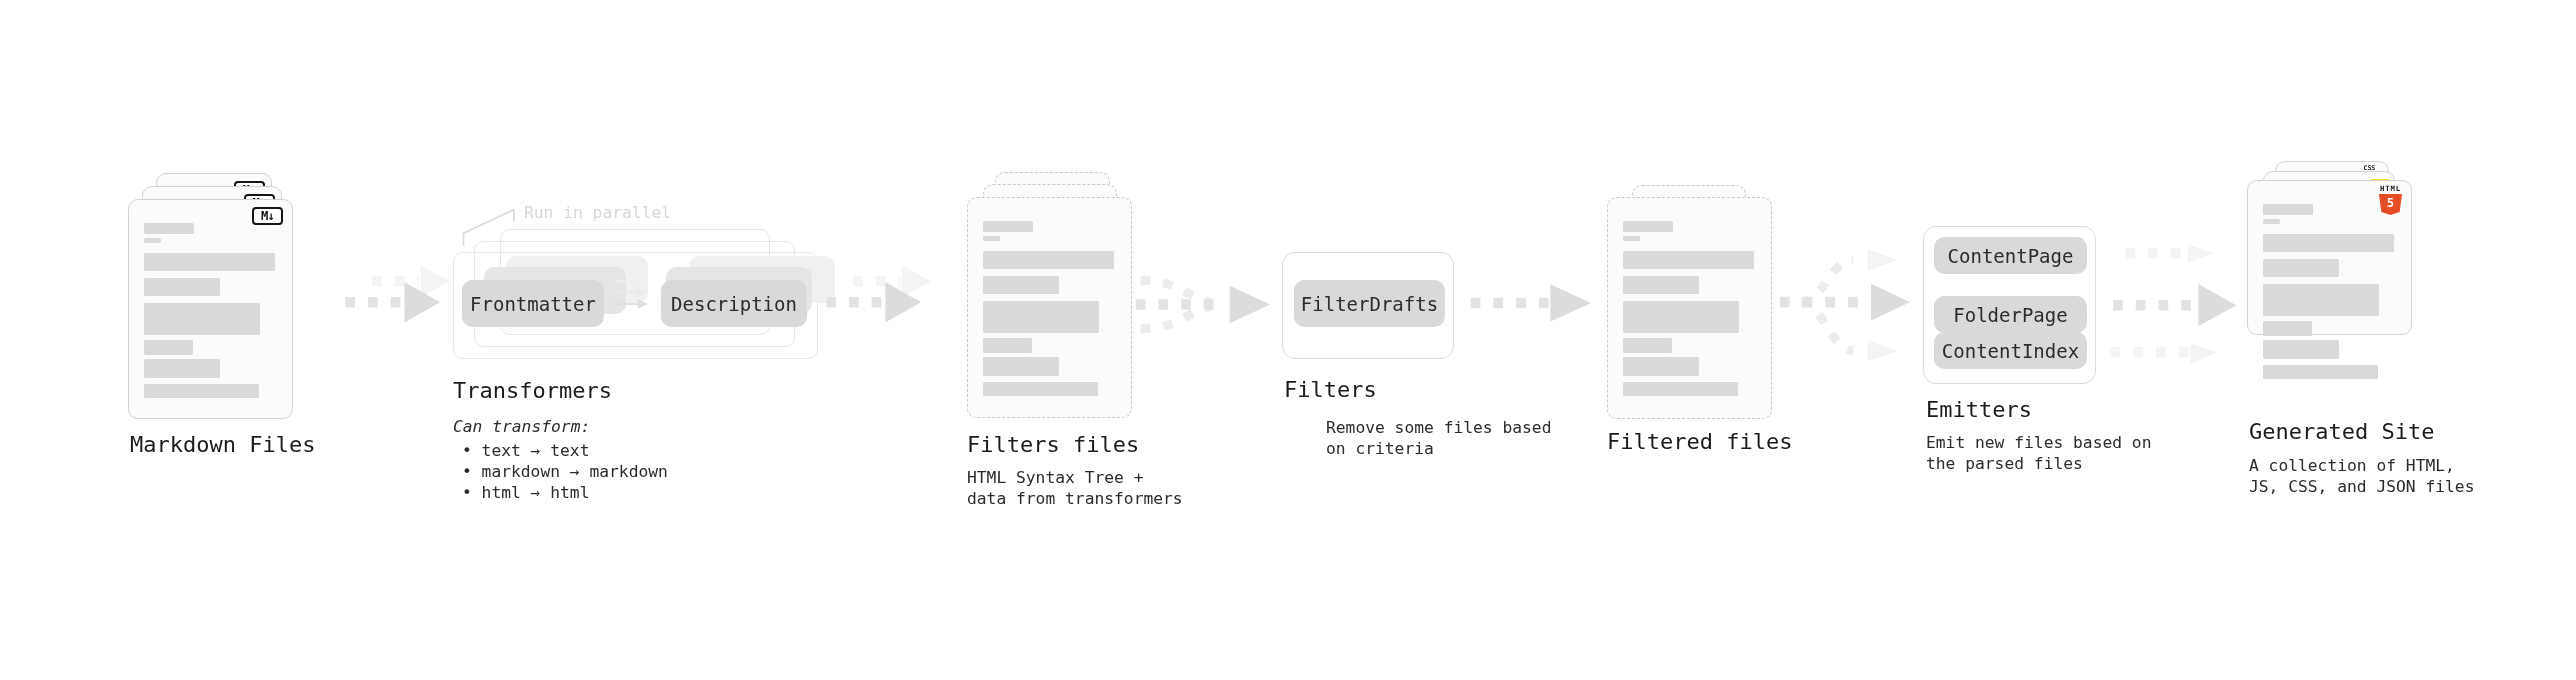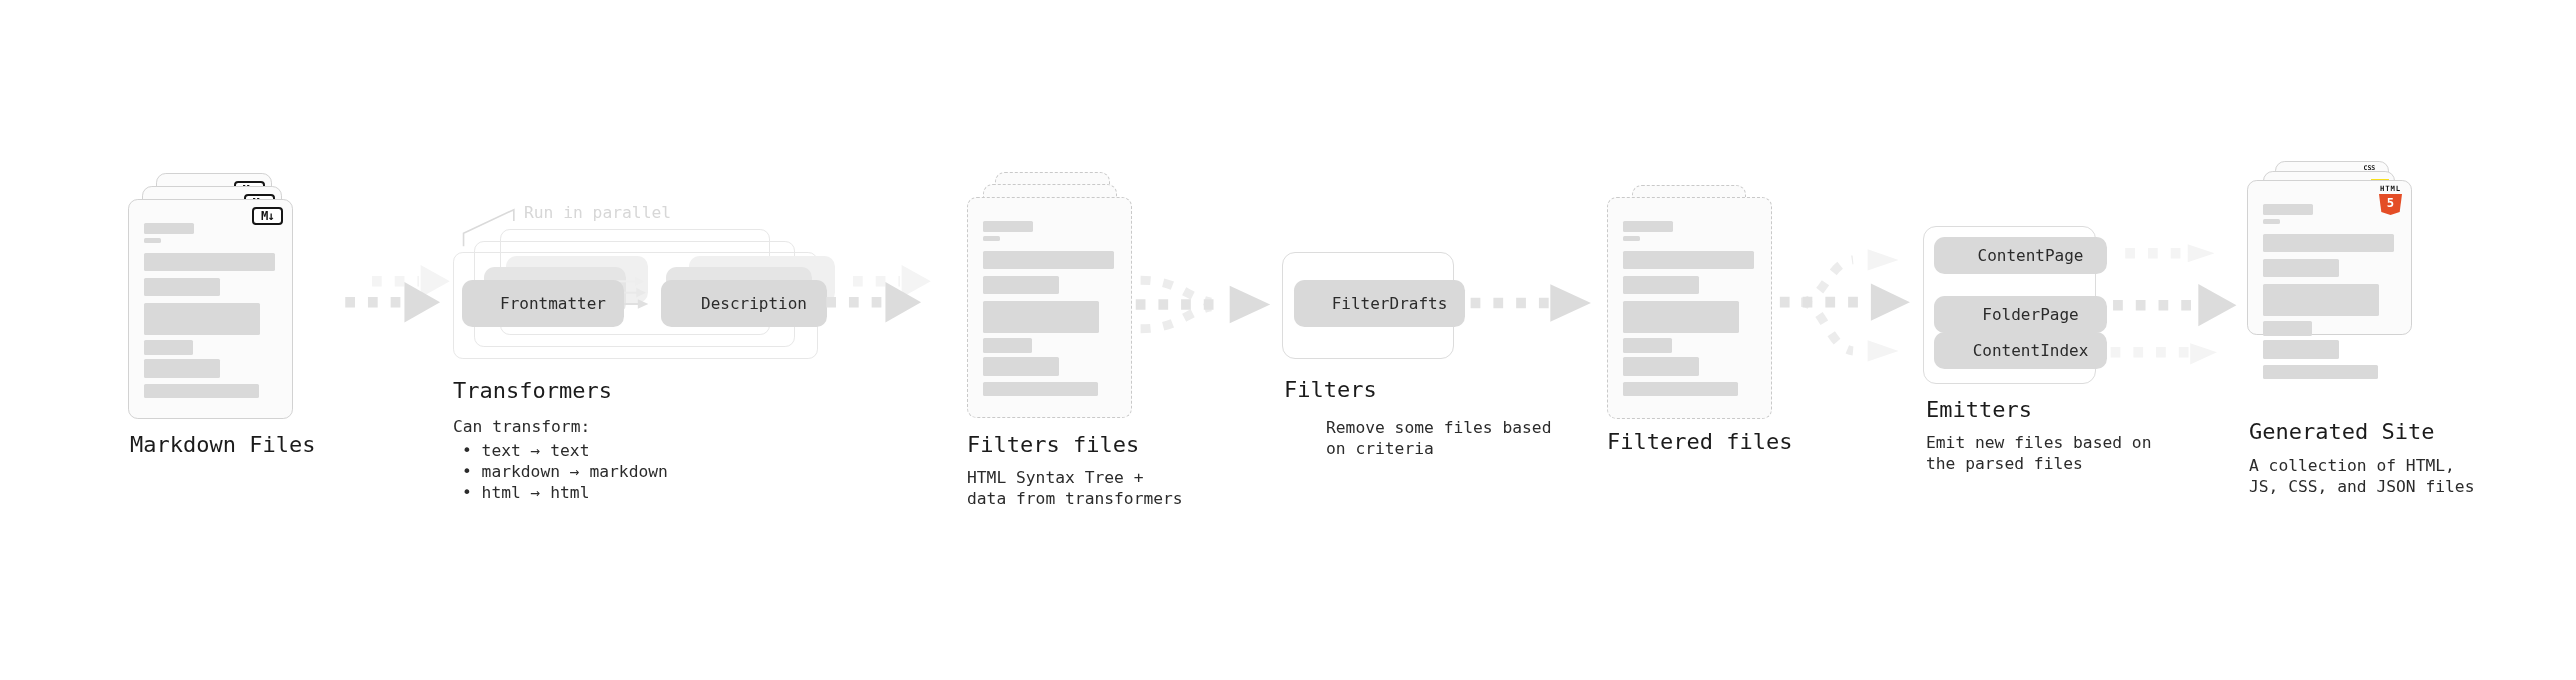--- a/index.html
+++ b/index.html
@@ -17,21 +17,21 @@
   .file-card{position:absolute;background:var(--card-fill);border:1.6px solid var(--card-border);border-radius:9.8px;box-sizing:border-box;}
   .file-card.dashed{border:1.6px dashed var(--card-border-dashed);}
   .bars{position:absolute;left:14.6px;right:14.6px;top:23px;}
   .bar{background:var(--bar-fill);border-radius:1.6px;}
   .md-badge{position:absolute;top:6.5px;right:9px;width:31px;height:18.7px;box-sizing:border-box;
             border:2px solid var(--md-badge-ink);border-radius:4.1px;background:#fff;color:var(--md-badge-ink);
             font-size:12.2px;font-weight:bold;display:flex;align-items:center;justify-content:center;letter-spacing:-0.8px;}
   .ocard{position:absolute;border:1.6px solid var(--outline-border);border-radius:9.8px;box-sizing:border-box;background:transparent;}
   .panel{position:absolute;background:#fff;border:1.6px solid var(--panel-border);border-radius:13px;box-sizing:border-box;}
   .gbtn{position:absolute;background:var(--box-fill);border-radius:10.6px;display:flex;align-items:center;justify-content:center;
-        font-size:16px;color:var(--box-text);white-space:nowrap;padding-left:20px;}
+        font-size:19px;color:var(--box-text);white-space:nowrap;}
   .ghost1{position:absolute;background:var(--box-ghost1);border-radius:10.6px;}
   .ghost2{position:absolute;background:var(--box-ghost2);border-radius:10.6px;}
   .stitle{position:absolute;font-size:22px;color:var(--title-text);white-space:nowrap;}
   .ssub{position:absolute;font-size:16.3px;line-height:21px;color:var(--body-text);white-space:pre-line;}
   .annot{position:absolute;font-size:16.3px;color:var(--annotation-text);white-space:nowrap;}
   .bullets{position:absolute;font-size:16.3px;line-height:21px;color:var(--body-text);}
   svg{position:absolute;overflow:visible;}
   .dash{fill:none;stroke:var(--arrow-dash);stroke-width:13;stroke-dasharray:12 16;}
   .dash.soft{stroke:var(--arrow-soft);}
   .dash.light{stroke:var(--arrow-ghost);}
@@ -104,21 +104,21 @@
       <path class="mini-line" stroke="#e9e9e9" d="M8,24 H36"></path>
       <polygon fill="#e9e9e9" points="35,18 35,30 47,24"></polygon>
       <path class="mini-line" stroke="#e0e0e0" d="M2,38 H38"></path>
       <polygon fill="#e0e0e0" points="37,32 37,44 50,38"></polygon>
     </svg>
 
     <div class="gbtn" style="left:462px;top:280px;width:142px;height:47px;">Frontmatter</div>
     <div class="gbtn" style="left:661px;top:280px;width:146px;height:47px;">Description</div>
 
     <div class="stitle" style="left:453px;top:378px;">Transformers</div>
-    <div class="ssub" style="left:453px;top:416px;">Can transform:</div>
+    <div class="ssub" style="left:453px;top:416px;font-style:italic;">Can transform:</div>
     <div class="bullets" style="left:462px;top:440px;">
       <div>• text → text</div>
       <div>• markdown → markdown</div>
       <div>• html → html</div>
     </div>
   </div>
 
   <svg style="left:822px;top:252px;" width="122" height="77" viewBox="0 0 150 95">
     <path class="dash light" d="M38,36 H96"></path>
     <polygon class="head light" points="98,16 98,56 134,36"></polygon>

